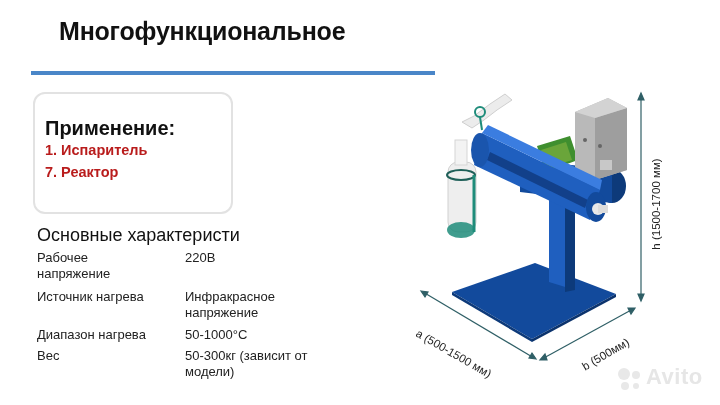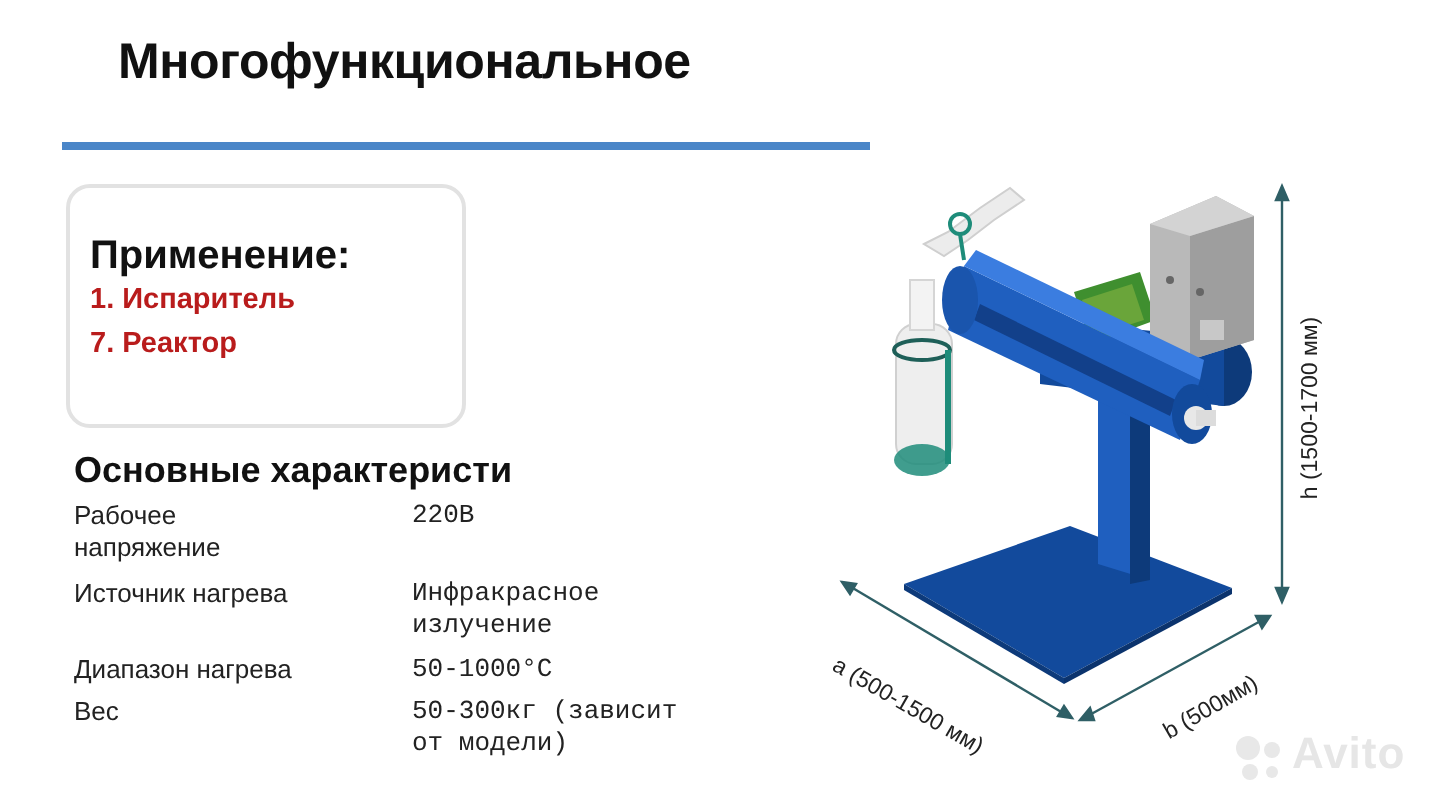--- a/index.html
+++ b/index.html
@@ -6,24 +6,24 @@
   html, body { width: 720px; height: 405px; background: #ffffff; overflow: hidden; }
   body { position: relative; font-family: "Liberation Sans", "DejaVu Sans", sans-serif; color: #111; }
 
   .title { position: absolute; left: 23px; top: 16px; font-size: 25px; font-weight: 700; line-height: 30px; letter-spacing: -0.2px; color: #111; margin-left: 36px; }
   .title-underline { position: absolute; left: 31px; top: 71px; width: 404px; height: 4px; background: #4a86c8; }
 
   .app-box { position: absolute; left: 33px; top: 92px; width: 200px; height: 122px; border: 2px solid #e2e2e2; border-radius: 12px; background: #fff; padding: 22px 10px; }
   .app-head { font-size: 20px; font-weight: 700; line-height: 24px; color: #111; }
   .app-item { font-size: 14.5px; font-weight: 700; line-height: 21.5px; color: #b91c1c; }
 
-  .spec-title { position: absolute; left: 37px; top: 224px; font-size: 18px; font-weight: 700; line-height: 22px; color: #111; text-align: center; }
+  .spec-title { position: absolute; left: 37px; top: 224px; font-size: 18px; font-weight: 400; line-height: 22px; color: #111; text-align: center; }
   .spec-row { position: absolute; left: 37px; font-size: 13px; line-height: 16px; color: #222; }
   .spec-key { position: absolute; left: 0; width: 150px; }
-  .spec-val { position: absolute; left: 169px; width: 160px; font-family: Liberation Mono, monospace; }
+  .spec-val { position: absolute; left: 148px; width: 160px; }
 
   .figure { position: absolute; left: 400px; top: 80px; width: 290px; height: 300px; }
   .dim-label { position: absolute; font-size: 11.5px; color: #222; white-space: nowrap; }
   .watermark { position: absolute; left: 615px; top: 364px; font-size: 22px; font-weight: 700; color: #e6e6e6; letter-spacing: 0.5px; }
   .wm-dots { position: absolute; left: 616px; top: 366px; width: 28px; height: 26px; }
 </style>
 </head>
 <body>
 
 <div class="title">
@@ -38,21 +38,21 @@
 </div>
 
 <div class="spec-title">Основные характеристи</div>
 
 <div class="spec-row" style="top:250px;">
   <div class="spec-key" style="width:110px;">Рабочее напряжение</div>
   <div class="spec-val">220В</div>
 </div>
 <div class="spec-row" style="top:289px;">
   <div class="spec-key">Источник нагрева</div>
-  <div class="spec-val" style="width:120px;">Инфракрасное излучение</div>
+  <div class="spec-val" style="width:120px;">Инфракрасное напряжение</div>
 </div>
 <div class="spec-row" style="top:327px;">
   <div class="spec-key">Диапазон нагрева</div>
   <div class="spec-val">50-1000°С</div>
 </div>
 <div class="spec-row" style="top:348px;">
   <div class="spec-key">Вес</div>
   <div class="spec-val" style="width:150px;">50-300кг (зависит от модели)</div>
 </div>
 

